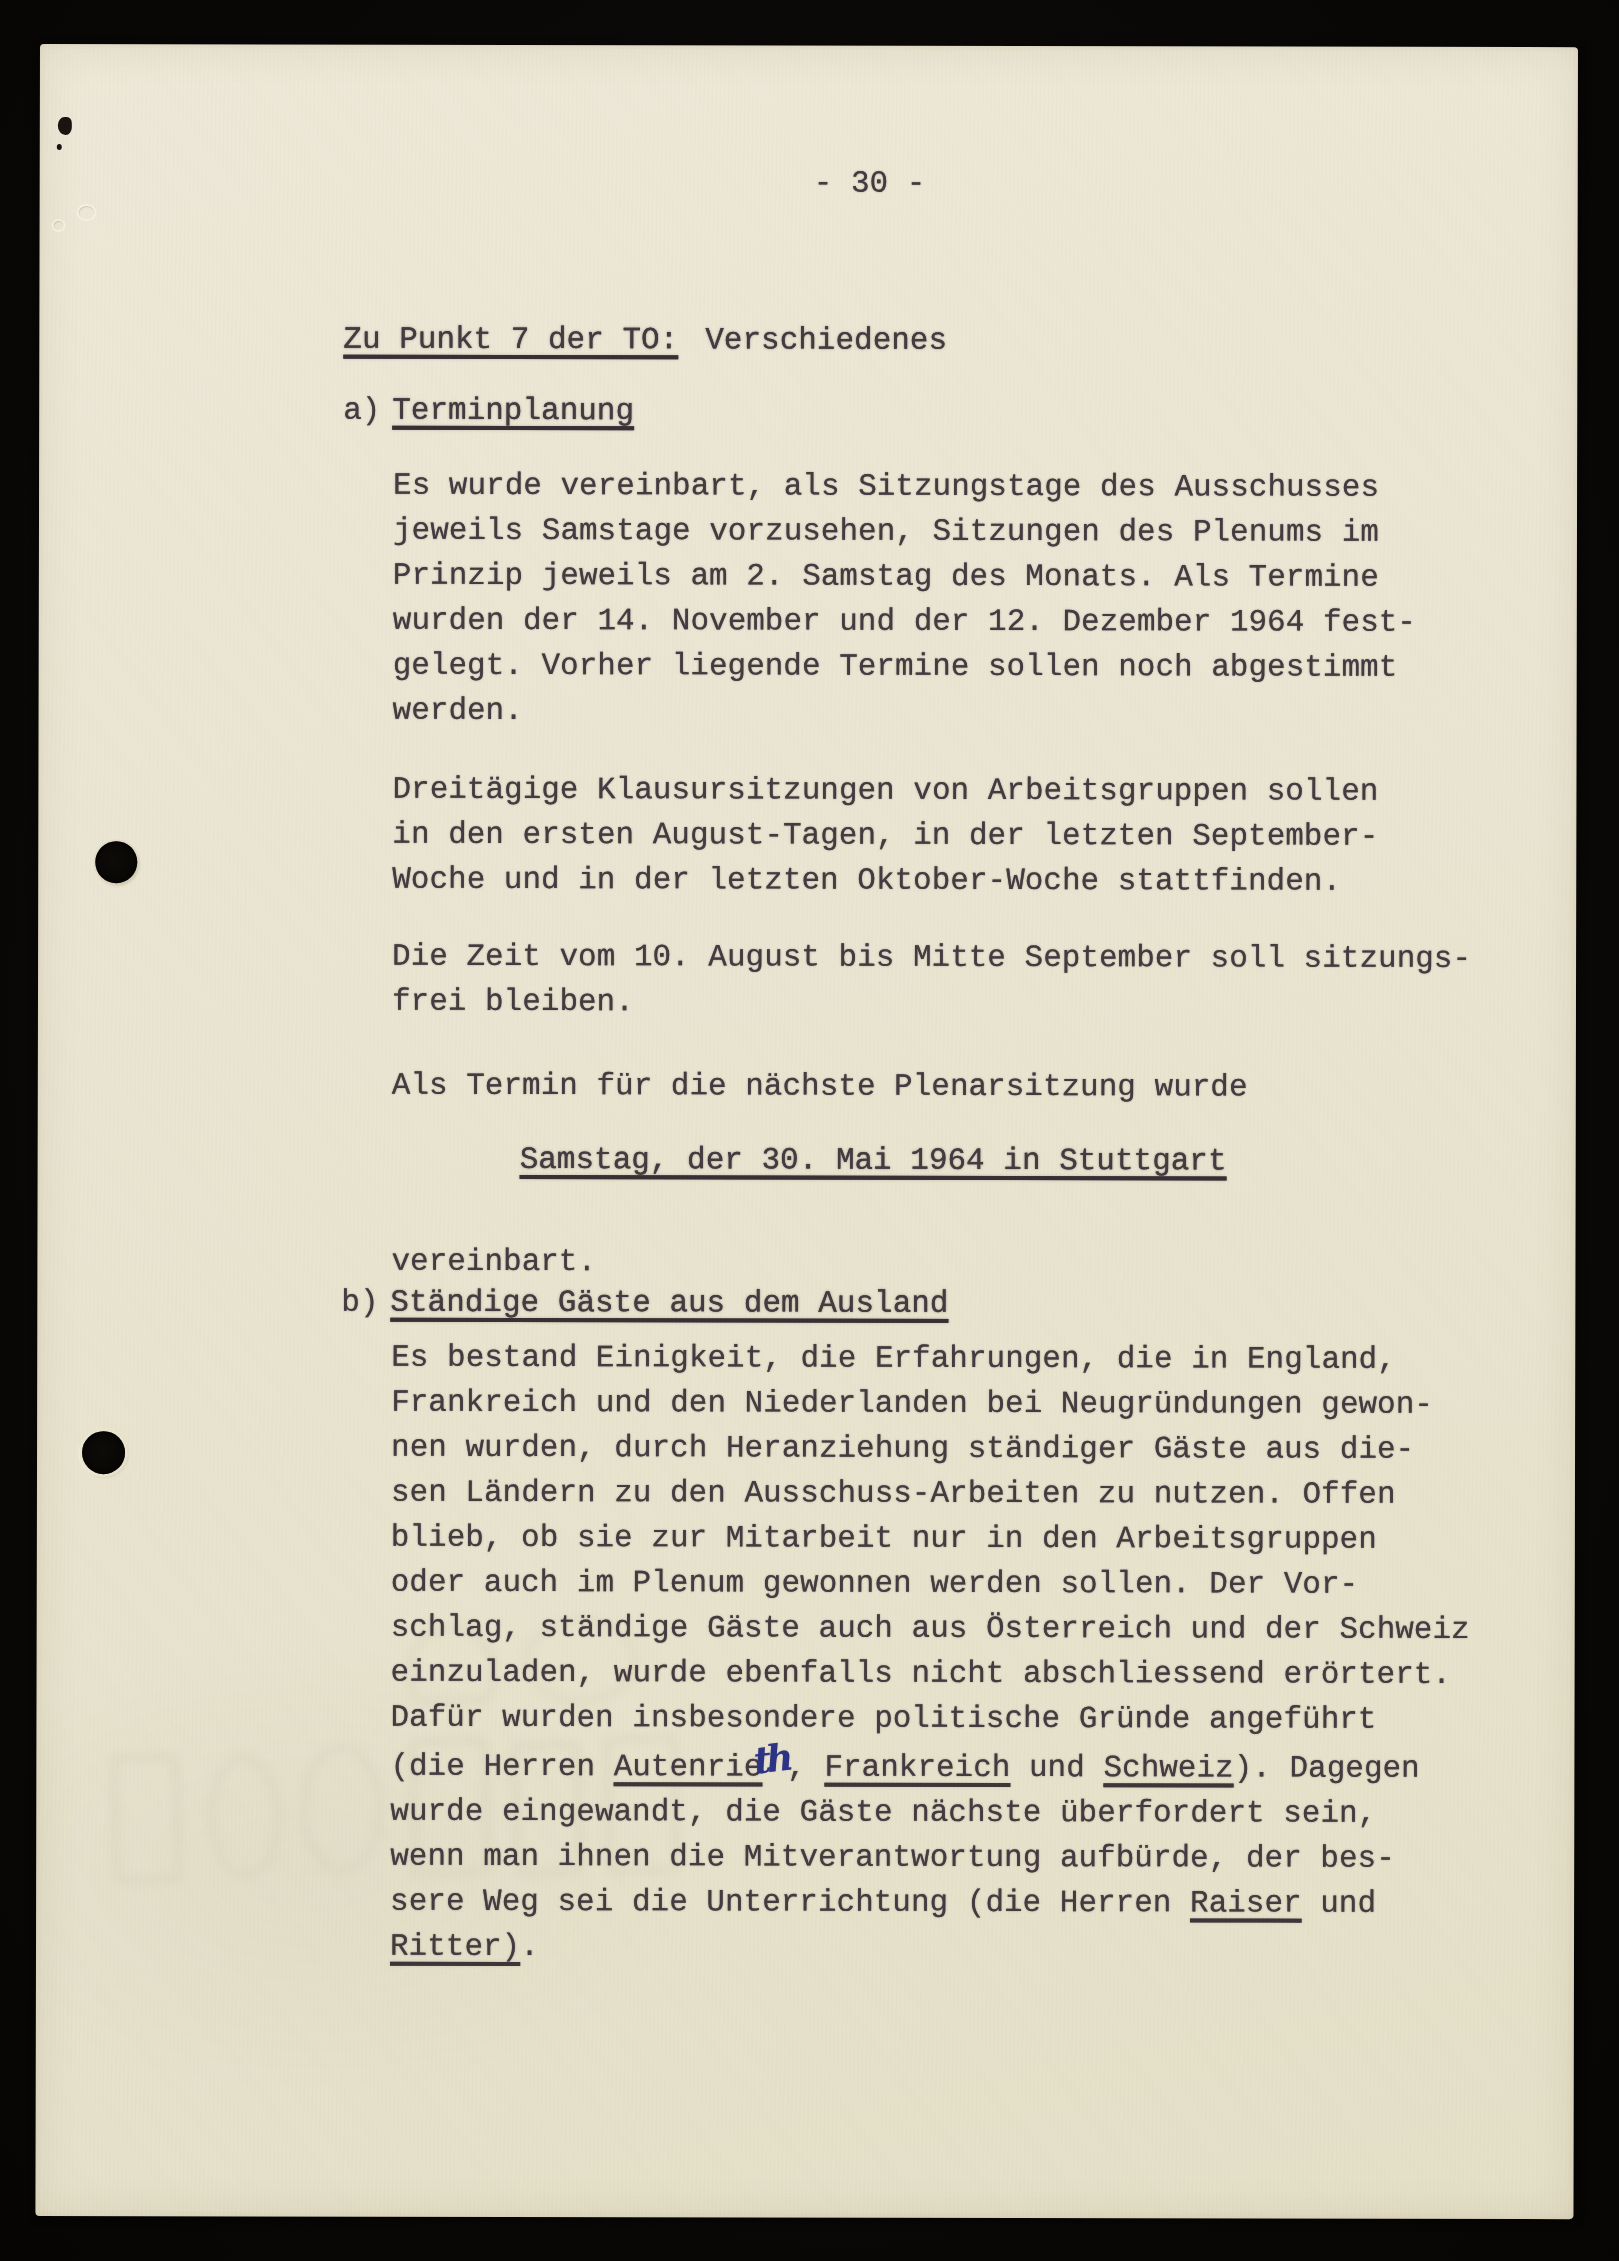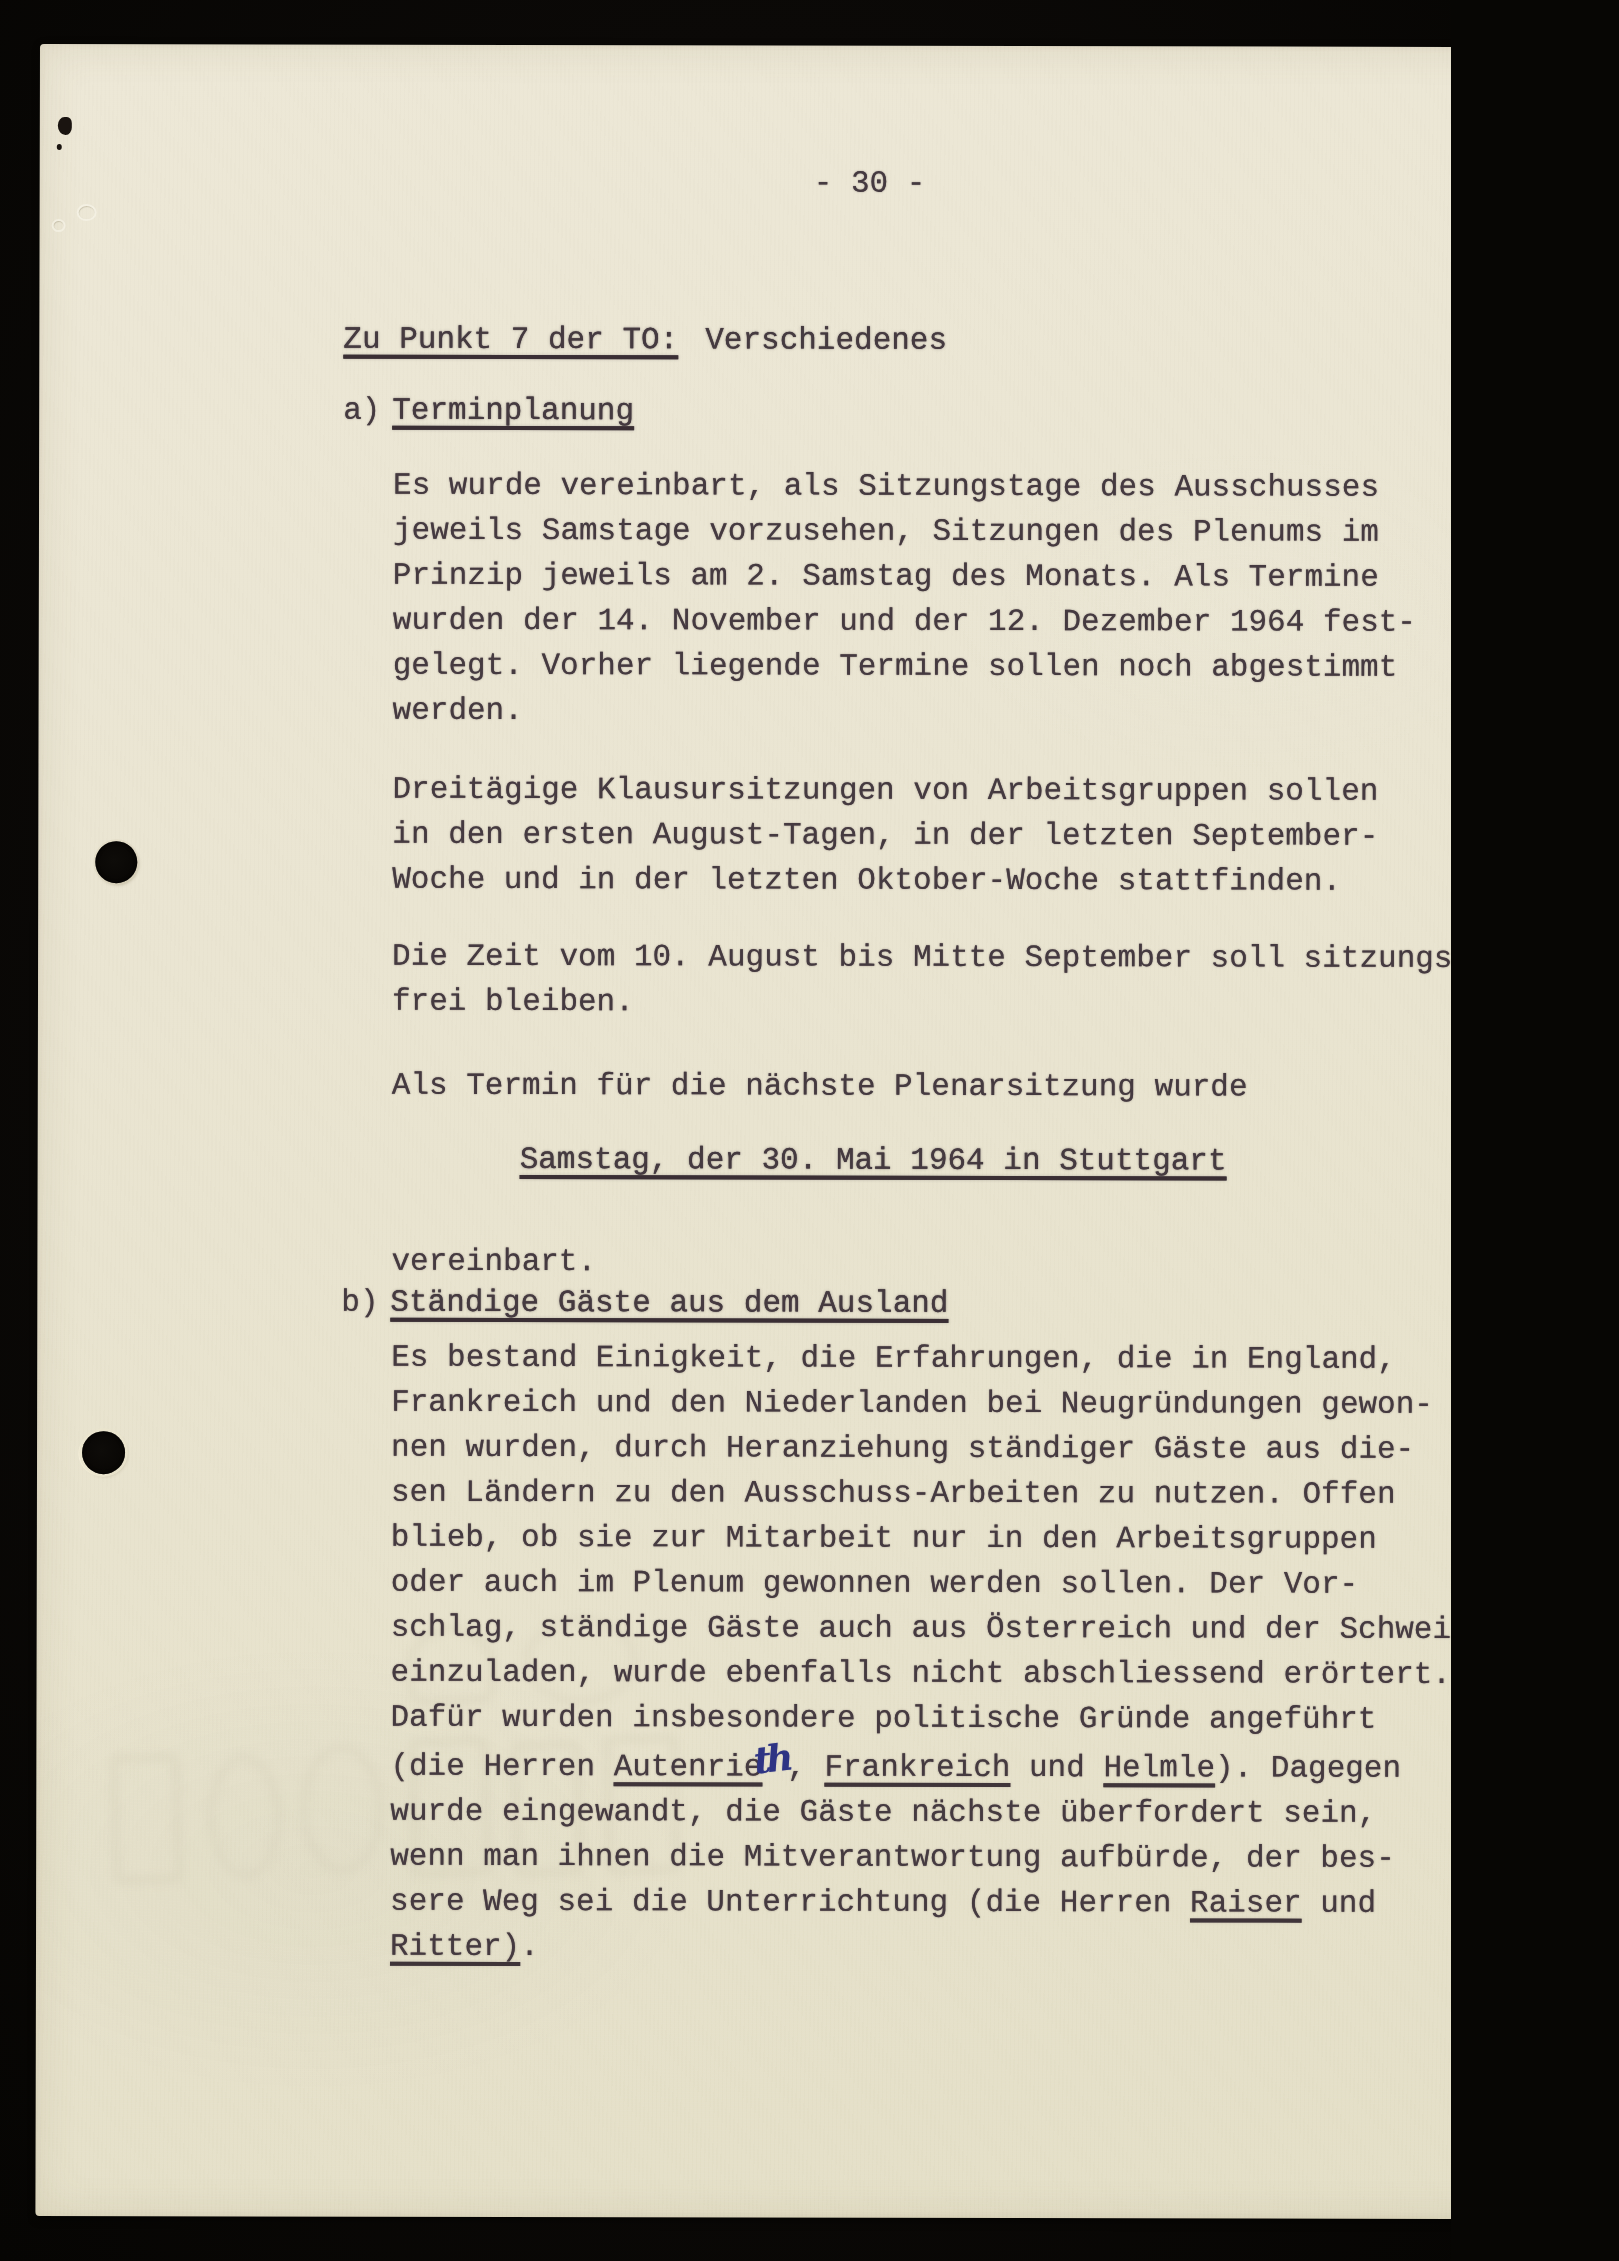--- a/index.html
+++ b/index.html
@@ -1,18 +1,18 @@
 <!DOCTYPE html>
 <html style="font-size:7.4px"><head>
 <meta charset="utf-8">
 <style>
   html,body{margin:0;padding:0;background:#070604;}
   .stage{
     position:relative;
-    width:1451px;height:2261px;
+    width:1619px;height:2261px;
     overflow:hidden;
     background:radial-gradient(ellipse at 52% 45%, #121009 0%, #0b0907 55%, #060503 100%);
     font-family:"Liberation Mono","DejaVu Sans Mono",monospace;
   }
   .paper{
     position:absolute;
     left:40px;top:44px;width:1538px;height:2172px;
     background:linear-gradient(168deg,#ede8d7 0%, #eae5d2 38%, #e7e2cc 72%, #e4dfc7 100%);
     border-radius:4.1px;
     transform:rotate(0.12deg);
@@ -123,21 +123,21 @@
 
     <div class="txt" style="left:354px;top:1290px;"><span>Es bestand Einigkeit, die Erfahrungen, die in England,
 Frankreich und den Niederlanden bei Neugründungen gewon-
 nen wurden, durch Heranziehung ständiger Gäste aus die-
 sen Ländern zu den Ausschuss-Arbeiten zu nutzen. Offen
 blieb, ob sie zur Mitarbeit nur in den Arbeitsgruppen
 oder auch im Plenum gewonnen werden sollen. Der Vor-
 schlag, ständige Gäste auch aus Österreich und der Schweiz
 einzuladen, wurde ebenfalls nicht abschliessend erörtert.
 Dafür wurden insbesondere politische Gründe angeführt
-(die Herren </span><span class="u"><span>Autenrie</span><span class="hand">th</span></span><span>, </span><span class="u">Frankreich</span><span> und </span><span class="u">Helmle</span><span>). Dagegen
+(die Herren </span><span class="u"><span>Autenrie</span><span class="hand">th</span></span><span>, </span><span class="u">Frankreich</span><span> und </span><span class="u">Schweiz</span><span>). Dagegen
 wurde eingewandt, die Gäste nächste überfordert sein,
 wenn man ihnen die Mitverantwortung aufbürde, der bes-
 sere Weg sei die Unterrichtung (die Herren </span><span class="u">Raiser</span><span> und
 </span><span class="u">Ritter)</span><span>.</span></div>
 
   </div>
 </div>
 
 
 </body></html>

